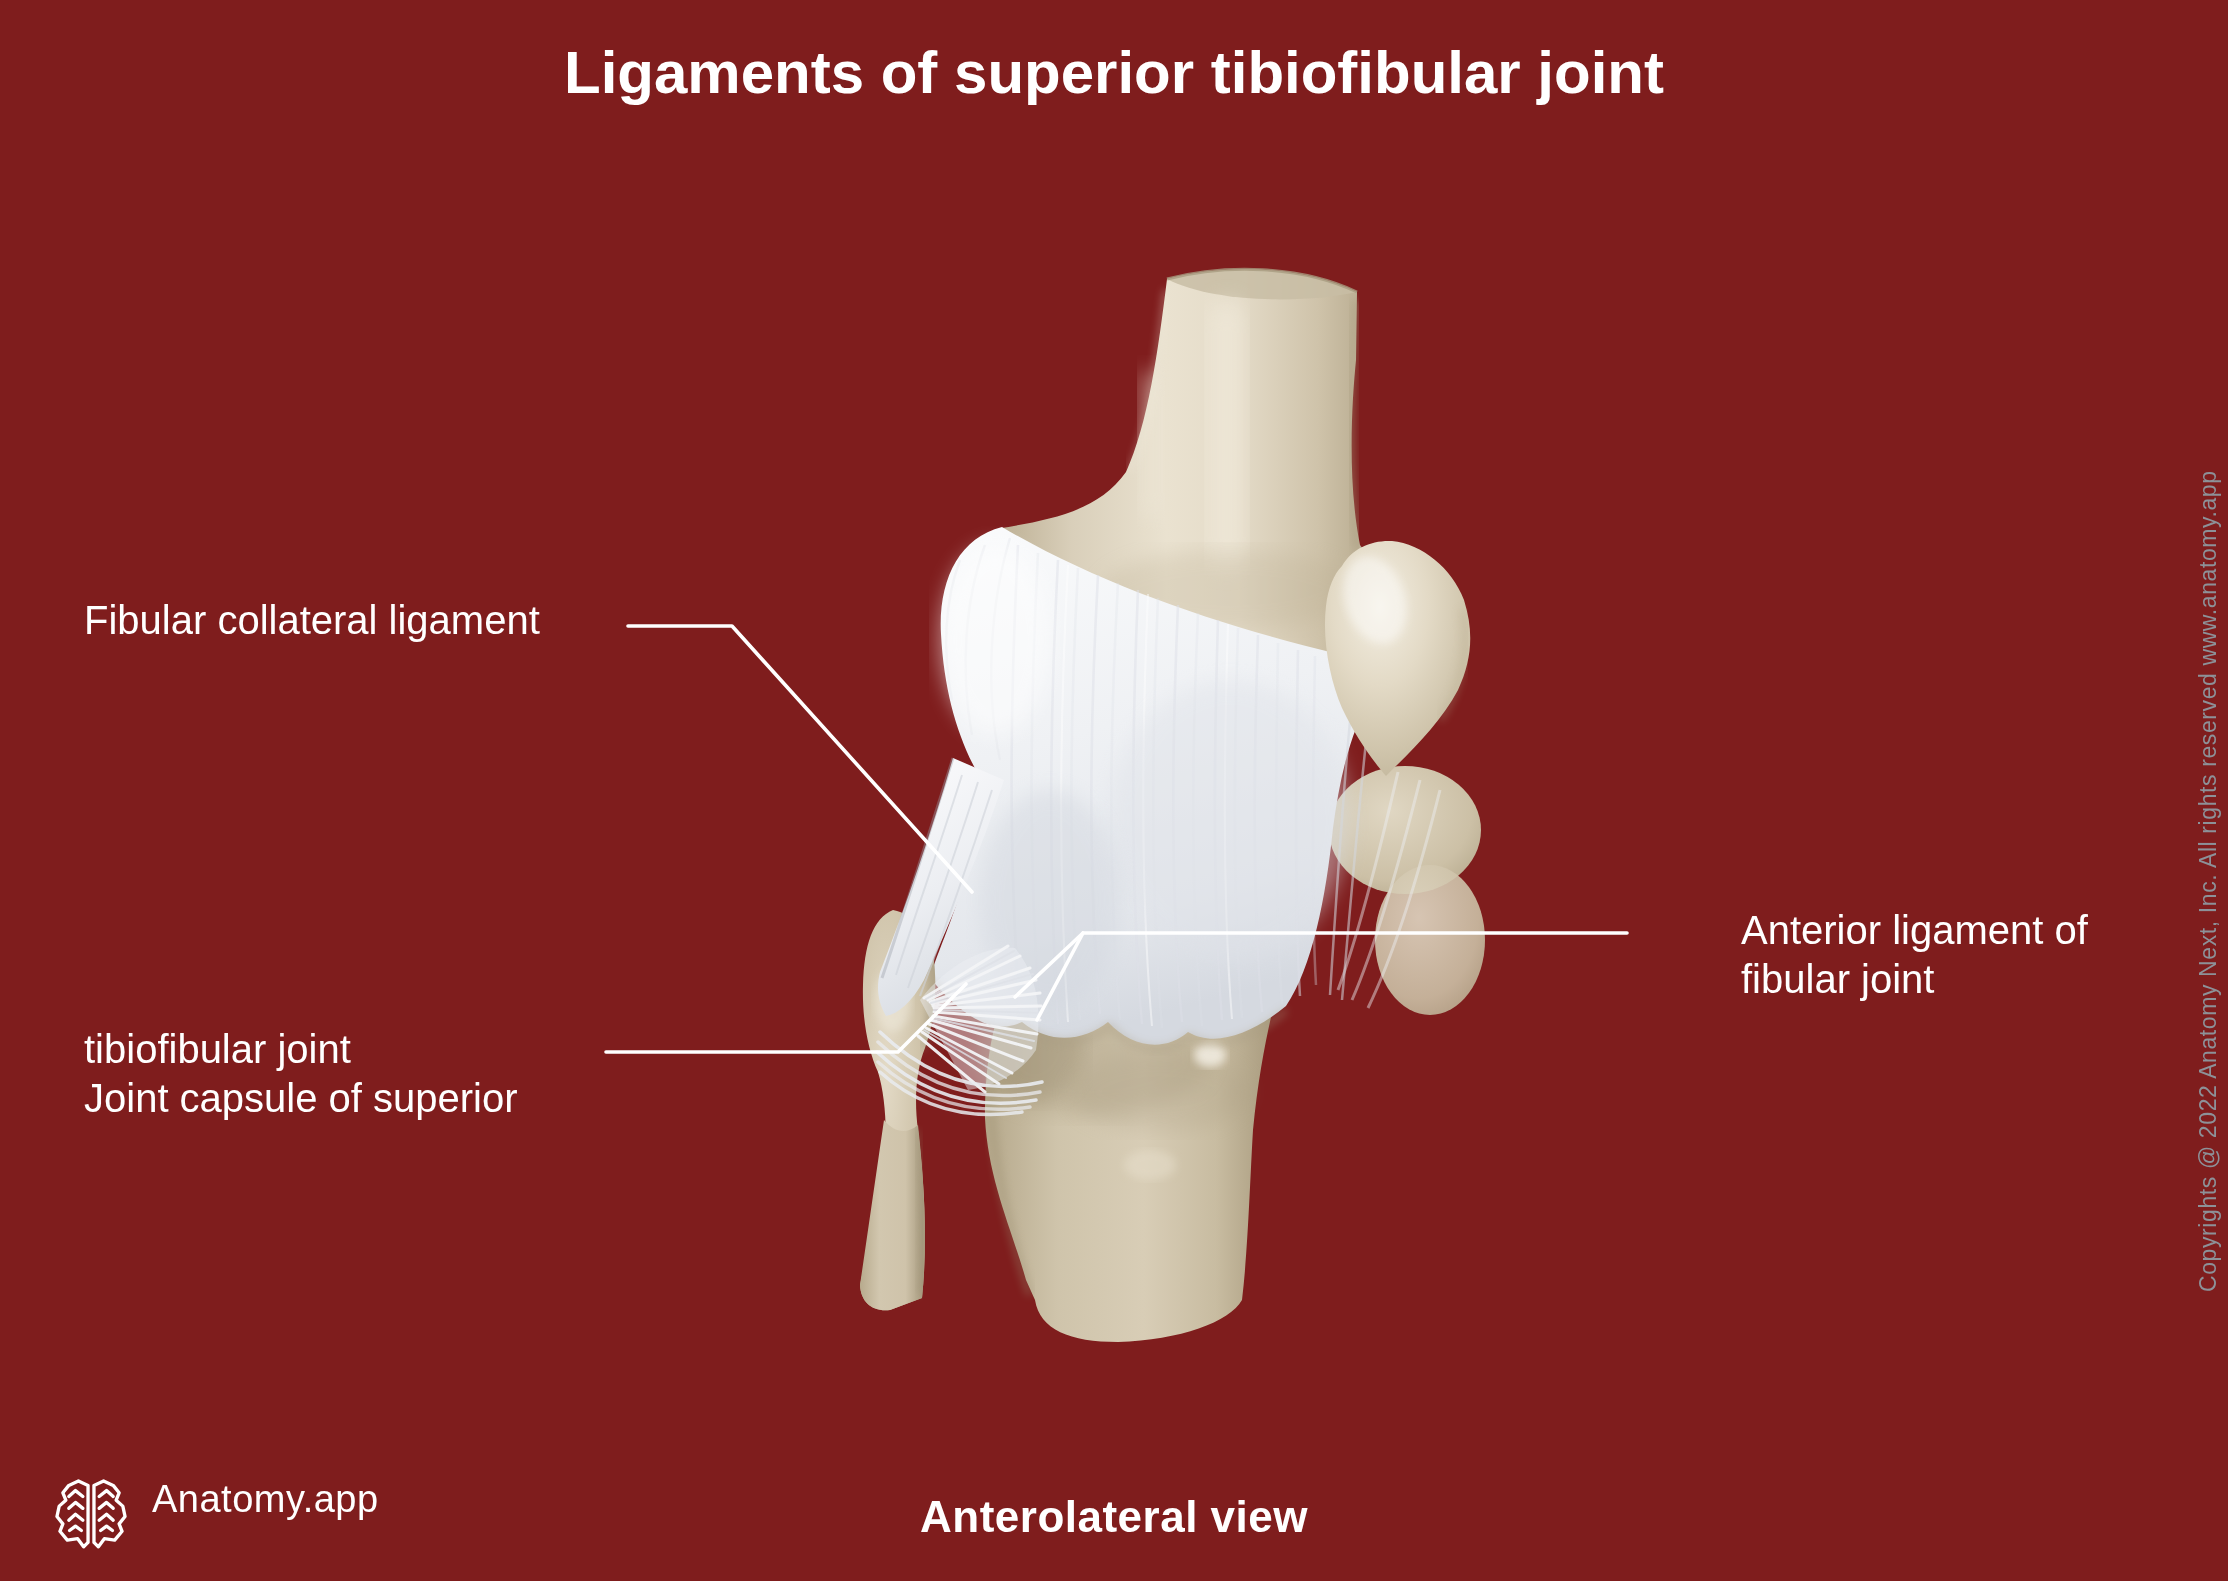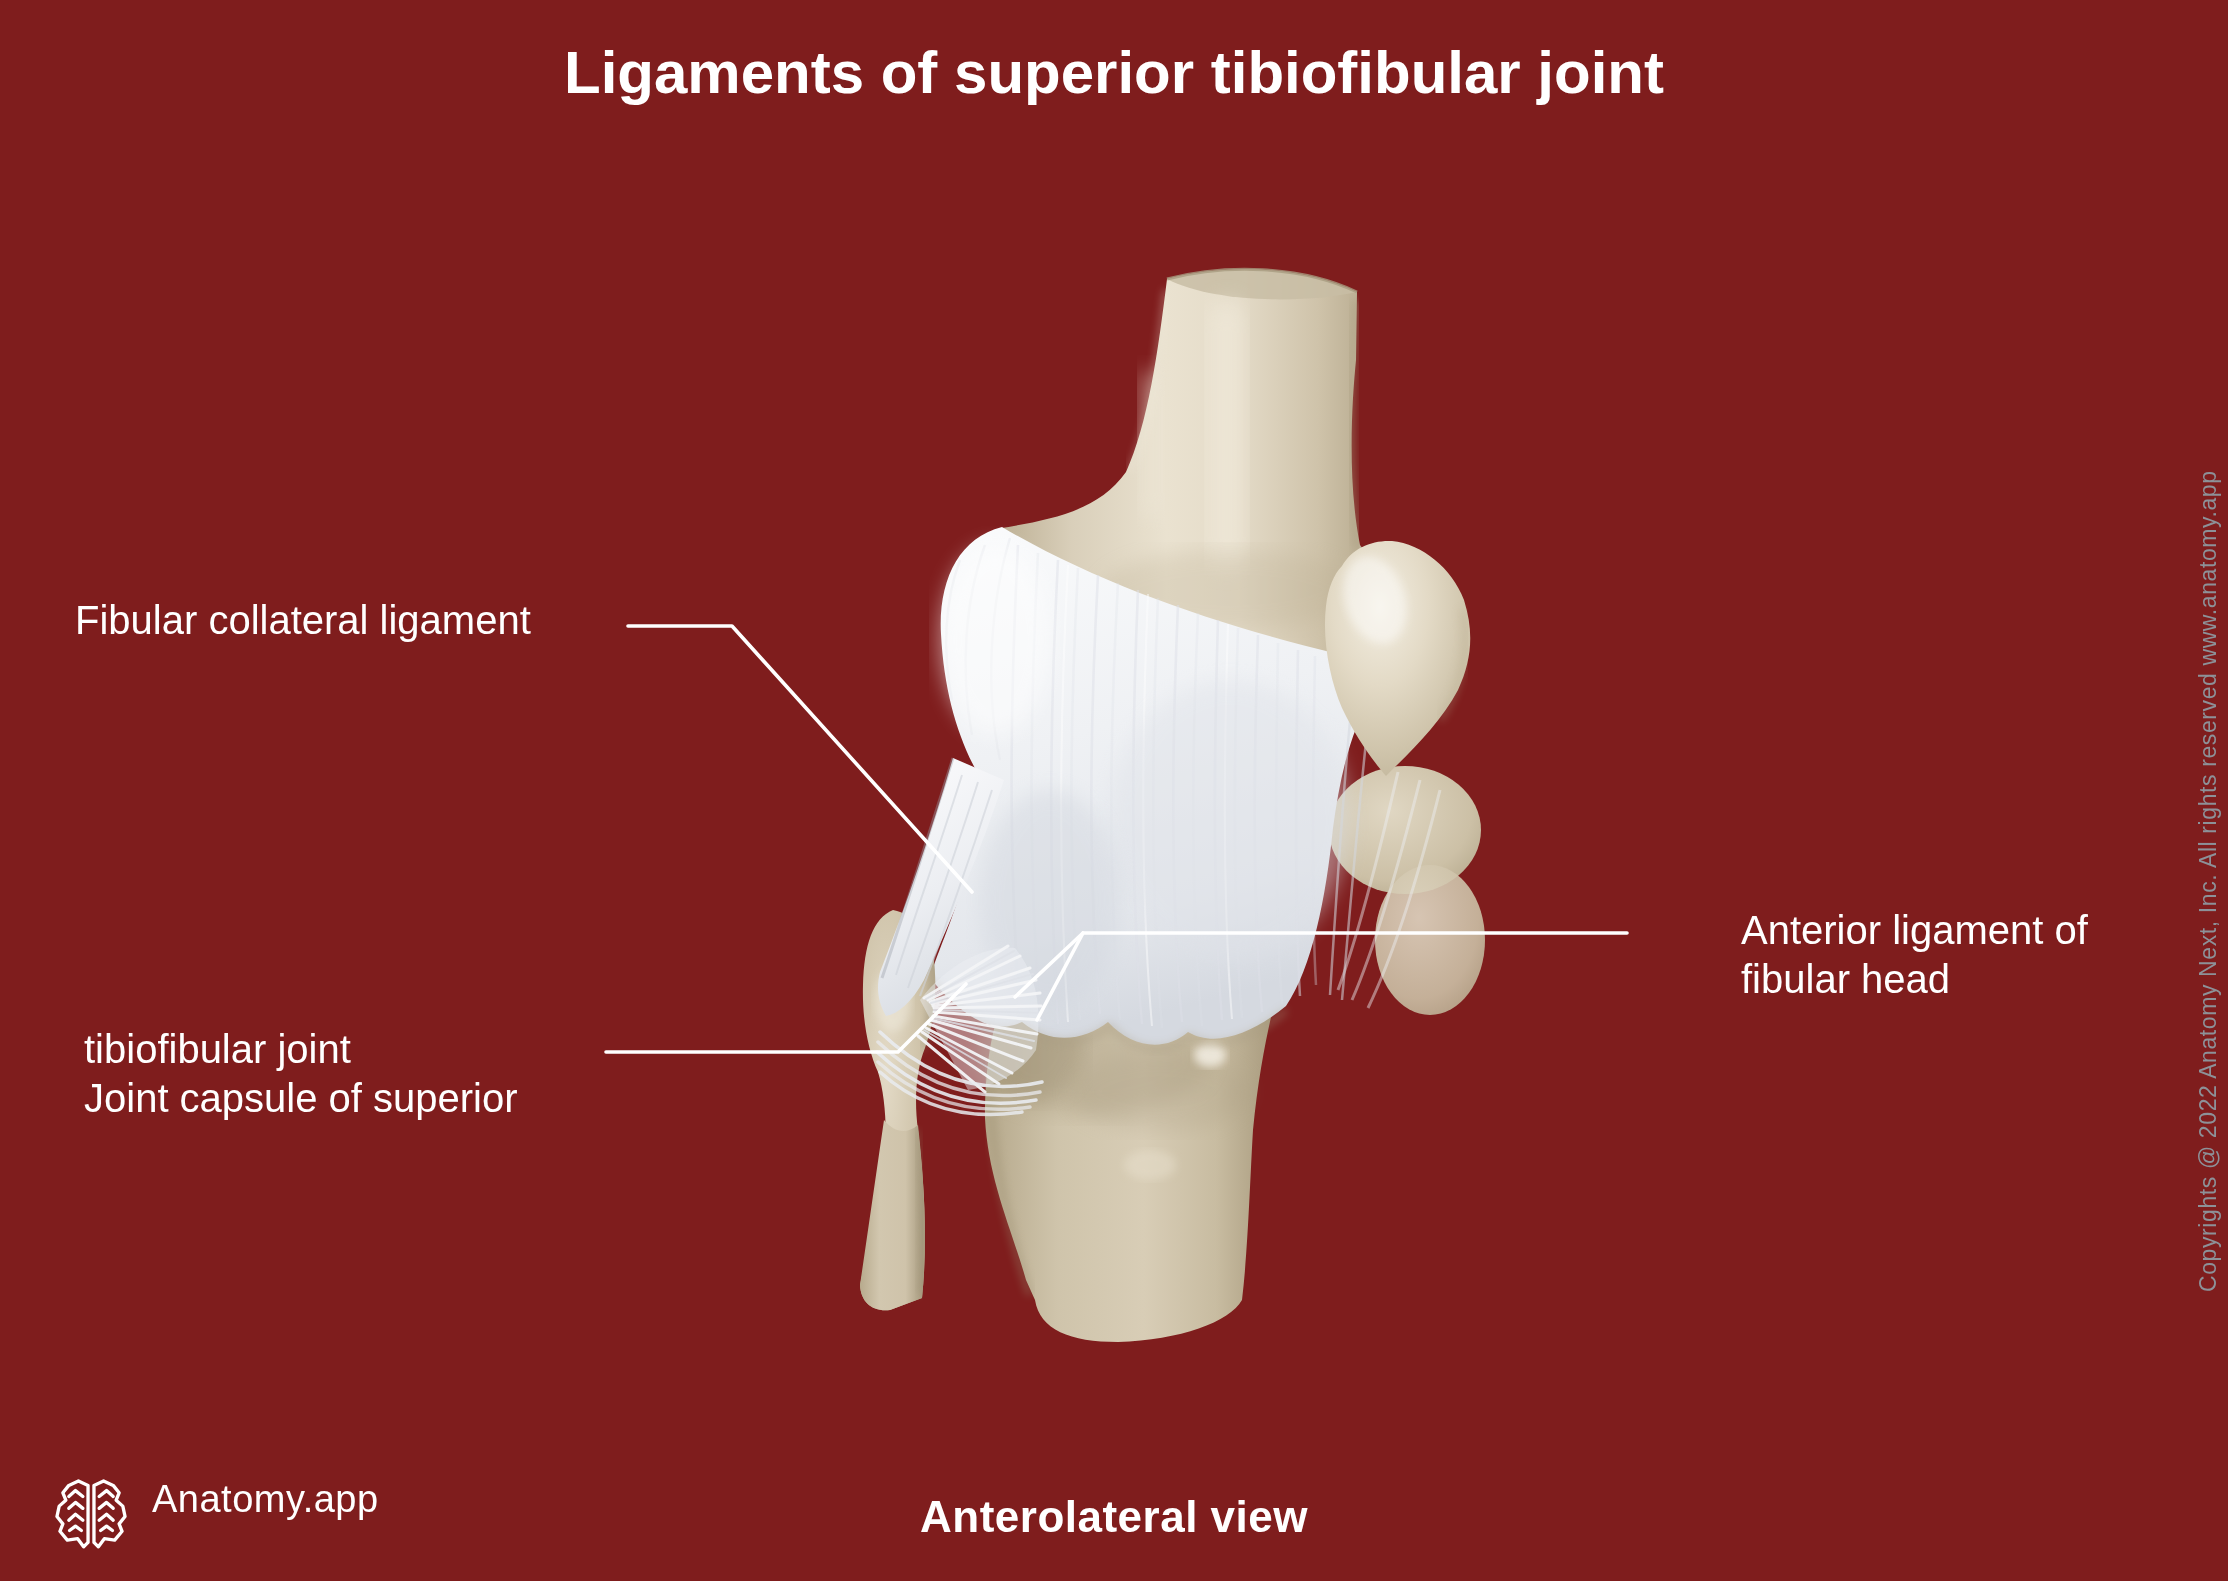--- a/index.html
+++ b/index.html
@@ -10,21 +10,21 @@
   }
   .figure-svg{position:absolute;left:0;top:0;}
   .page-title{
     position:absolute;top:38px;left:0;width:100%;text-align:center;
     color:#ffffff;font-size:60px;font-weight:700;letter-spacing:0px;
   }
   .anno{
     position:absolute;color:#ffffff;font-size:40px;line-height:49px;font-weight:400;
   }
   .anno span{display:block;}
-  #label-fcl{left:75px;top:596px;}
+  #label-fcl{left:84px;top:596px;}
   #label-jc{left:84px;top:1025px;}
   #label-al{left:1700px;top:906px;margin-left:41px;}
   .footer-brand{
     position:absolute;left:54px;top:1478px;display:flex;align-items:flex-start;gap:24px;
   }
   .brand-name{color:#ffffff;font-size:38px;font-weight:400;letter-spacing:0.5px;}
   .view-caption{
     position:absolute;left:0;top:1492px;width:100%;text-align:center;
     color:#ffffff;font-size:44px;font-weight:700;letter-spacing:0.5px;
   }
@@ -301,21 +301,21 @@
     <span>Fibular collateral ligament</span>
   </div>
 
   <div class="anno" id="label-jc">
     <span>tibiofibular joint</span>
     <span>Joint capsule of superior</span>
   </div>
 
   <div class="anno" id="label-al">
     <span>Anterior ligament of</span>
-    <span>fibular head</span>
+    <span>fibular joint</span>
   </div>
 
   <div class="footer-brand">
     <span>
       <svg width="74" height="74" viewBox="0 0 100 100" fill="none" stroke="#ffffff" stroke-width="4.5" stroke-linejoin="round" stroke-linecap="round">
         <g id="hemiR">
           <path d="M 54 10 L 67 4 L 80 10 L 88 20 L 84 30 L 93 38 L 96 52 L 88 62 L 92 72 L 82 84 L 68 82 L 60 93 L 54 87 Z"></path>
           <path d="M 61 25 L 71 17 L 80 25"></path>
           <path d="M 61 41 L 71 33 L 80 41"></path>
           <path d="M 61 57 L 71 49 L 80 57"></path>

